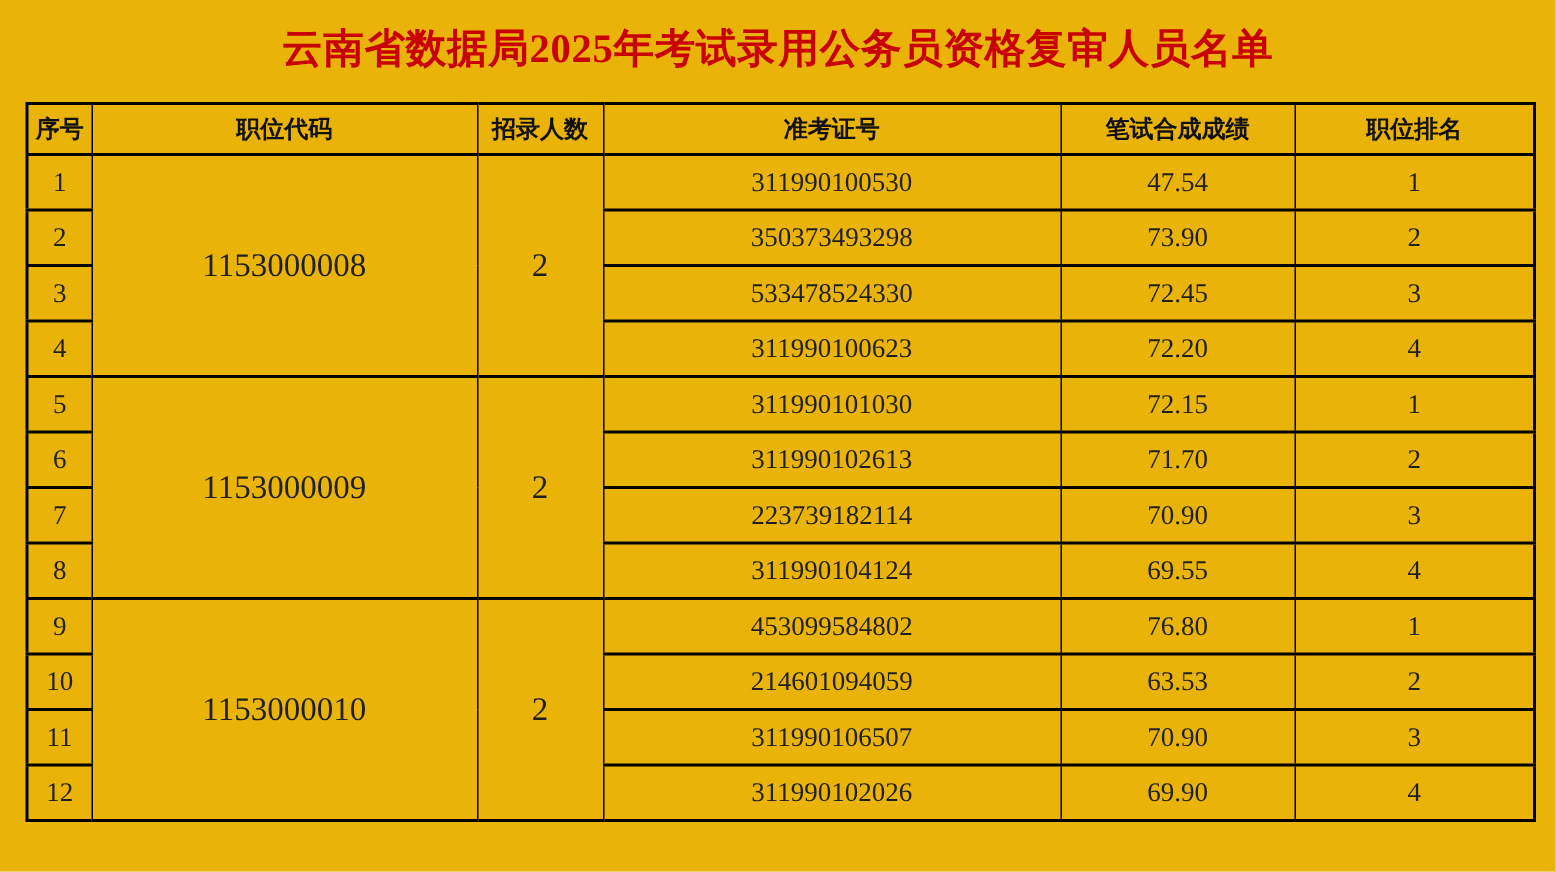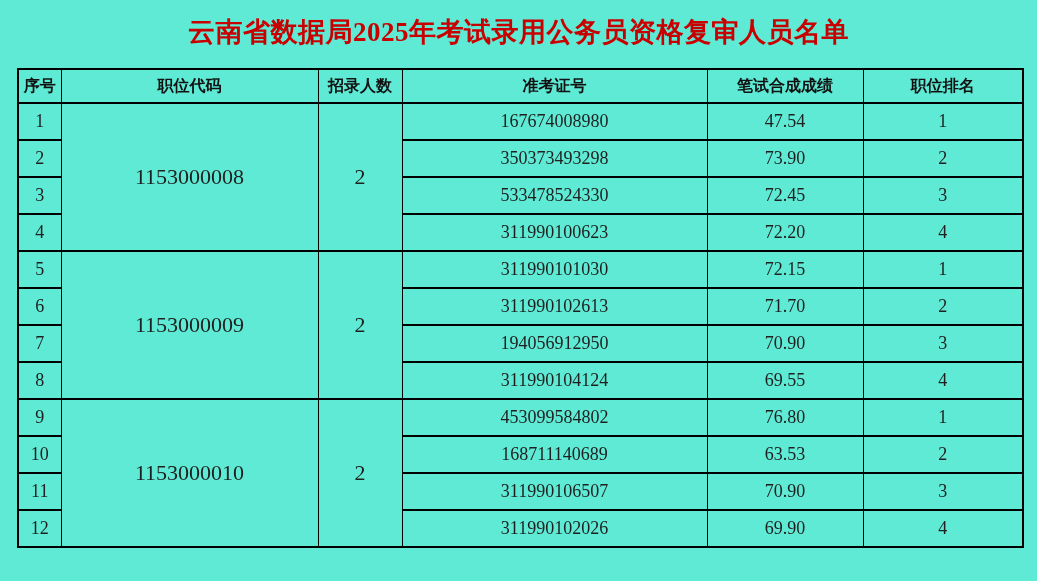--- a/index.html
+++ b/index.html
@@ -7,21 +7,21 @@
     padding: 0;
     background: #ffffff;
     width: 1037px;
     height: 581px;
     overflow: hidden;
     font-family: "Liberation Serif", "DejaVu Serif", serif;
   }
   .page {
     width: 1037px;
     height: 581px;
-    background: #5eead4;
+    background: #eab308;
     box-sizing: border-box;
   }
   .title {
     margin: 0;
     padding-top: 14px;
     padding-bottom: 18px;
     text-align: center;
     font-size: 27px;
     font-weight: bold;
     color: #c90000;
@@ -93,21 +93,21 @@
           <th>准考证号</th>
           <th>笔试合成成绩</th>
           <th>职位排名</th>
         </tr>
     </thead>
     <tbody id="table-body">
         <tr>
           <td class="cell-index">1</td>
           <td class="cell-code" rowspan="4">1153000008</td>
           <td class="cell-count" rowspan="4">2</td>
-          <td class="cell-ticket">167674008980</td>
+          <td class="cell-ticket">311990100530</td>
           <td class="cell-score">47.54</td>
           <td class="cell-rank">1</td>
         </tr>
         <tr>
           <td class="cell-index">2</td>
           <td class="cell-ticket">350373493298</td>
           <td class="cell-score">73.90</td>
           <td class="cell-rank">2</td>
         </tr>
         <tr>
@@ -131,41 +131,41 @@
           <td class="cell-rank">1</td>
         </tr>
         <tr>
           <td class="cell-index">6</td>
           <td class="cell-ticket">311990102613</td>
           <td class="cell-score">71.70</td>
           <td class="cell-rank">2</td>
         </tr>
         <tr>
           <td class="cell-index">7</td>
-          <td class="cell-ticket">194056912950</td>
+          <td class="cell-ticket">223739182114</td>
           <td class="cell-score">70.90</td>
           <td class="cell-rank">3</td>
         </tr>
         <tr>
           <td class="cell-index">8</td>
           <td class="cell-ticket">311990104124</td>
           <td class="cell-score">69.55</td>
           <td class="cell-rank">4</td>
         </tr>
         <tr>
           <td class="cell-index">9</td>
           <td class="cell-code" rowspan="4">1153000010</td>
           <td class="cell-count" rowspan="4">2</td>
           <td class="cell-ticket">453099584802</td>
           <td class="cell-score">76.80</td>
           <td class="cell-rank">1</td>
         </tr>
         <tr>
           <td class="cell-index">10</td>
-          <td class="cell-ticket">168711140689</td>
+          <td class="cell-ticket">214601094059</td>
           <td class="cell-score">63.53</td>
           <td class="cell-rank">2</td>
         </tr>
         <tr>
           <td class="cell-index">11</td>
           <td class="cell-ticket">311990106507</td>
           <td class="cell-score">70.90</td>
           <td class="cell-rank">3</td>
         </tr>
         <tr>

